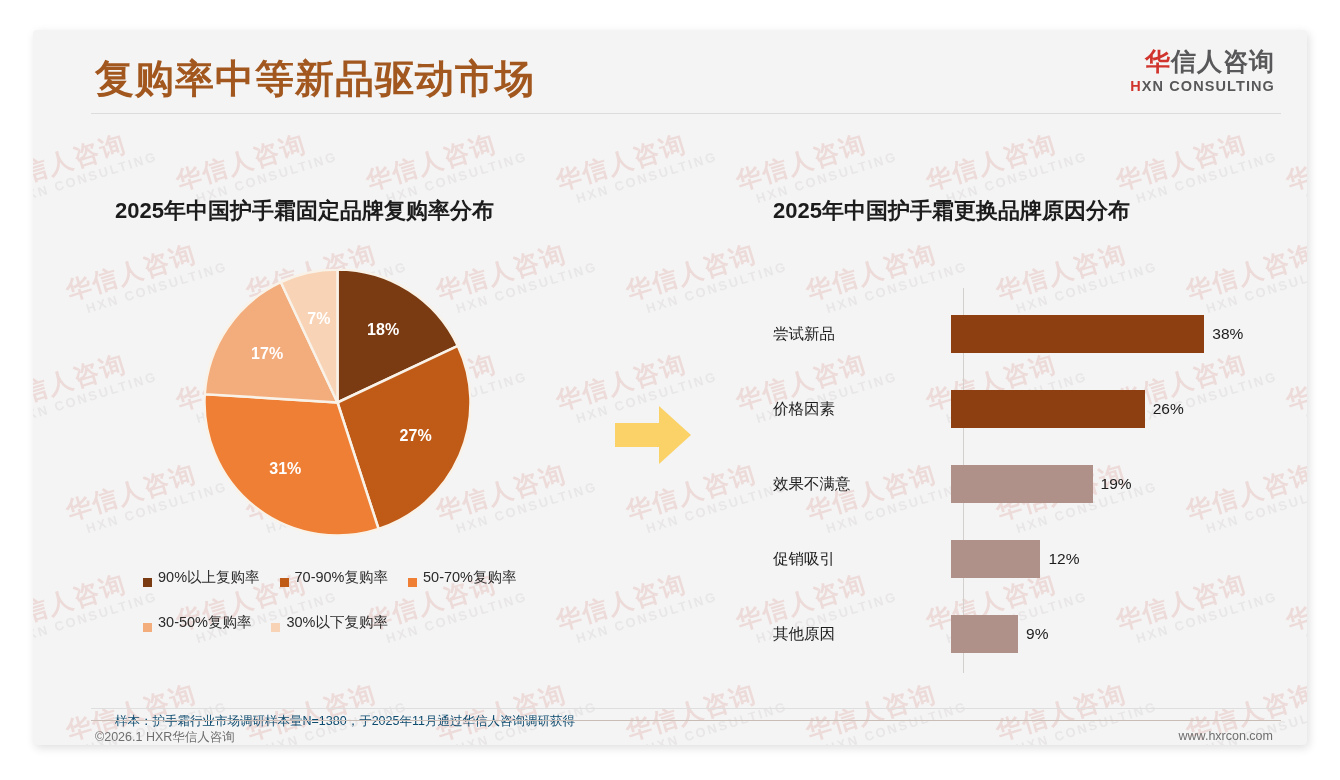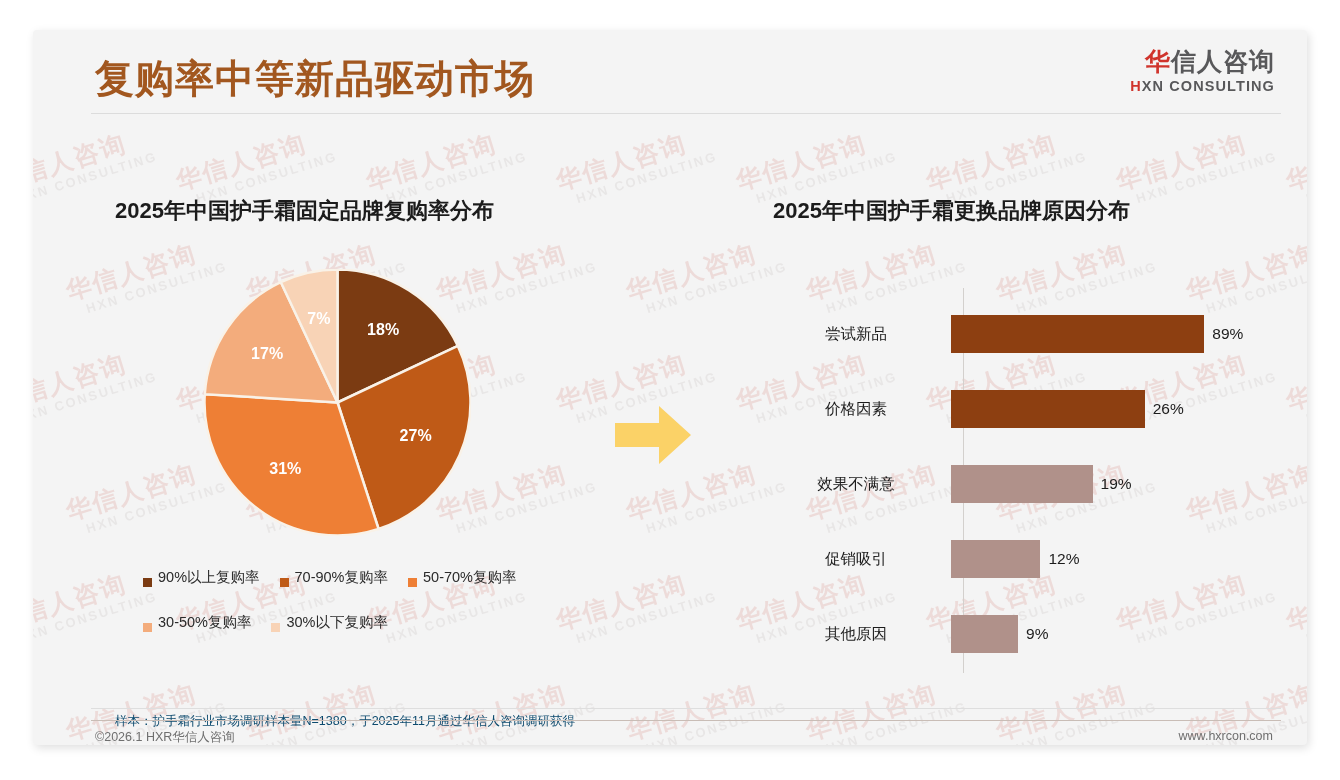--- a/index.html
+++ b/index.html
@@ -203,21 +203,21 @@
   .bar-row {
     position: absolute;
     left: 0;
     height: 38px;
     width: 100%;
     display: flex;
     align-items: center;
   }
   .bar-cat {
     width: 178px;
-    text-align: center;
+    text-align: left;
     padding-right: 12px;
     font-size: 15.5px;
     color: #1c1c1c;
     white-space: nowrap;
     box-sizing: border-box;
   }
   .bar-track {
     position: relative;
     flex: 1;
     height: 38px;
@@ -533,21 +533,21 @@
       <polygon id="arrow-poly" points="0,17 44,17 44,0 76,29 44,58 44,41 0,41" fill="#fbd267"></polygon>
     </svg>
   </div>
 
   <div id="bar-chart">
     <div id="bar-axis" style="background: rgb(211, 208, 205);"></div>
   <div class="bar-row" style="top: 27px;">
         <div class="bar-cat">尝试新品</div>
         <div class="bar-track">
           <div class="bar-fill" style="width: 253.3px; background: rgb(141, 63, 17);"></div>
-          <div class="bar-val">89%</div>
+          <div class="bar-val">38%</div>
         </div>
       </div>
       <div class="bar-row" style="top: 102px;">
         <div class="bar-cat">价格因素</div>
         <div class="bar-track">
           <div class="bar-fill" style="width: 193.7px; background: rgb(141, 63, 17);"></div>
           <div class="bar-val">26%</div>
         </div>
       </div>
       <div class="bar-row" style="top: 177px;">

